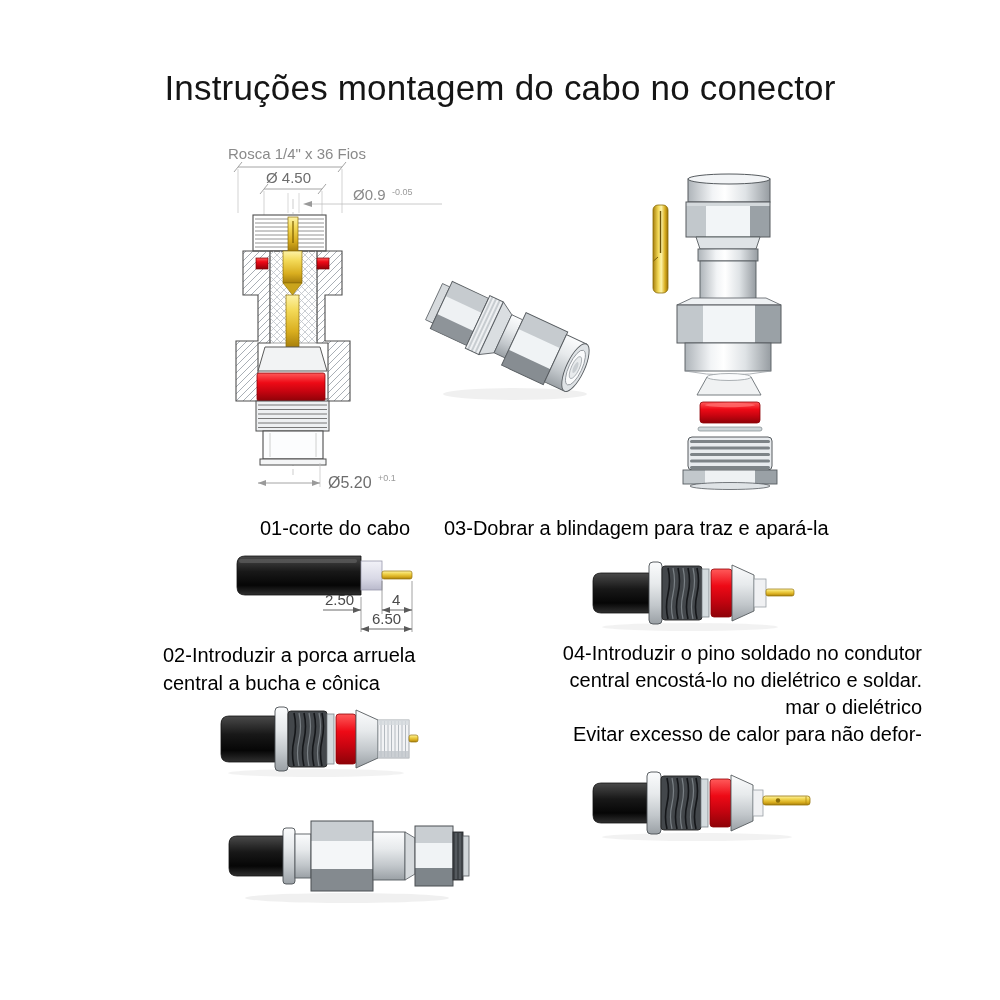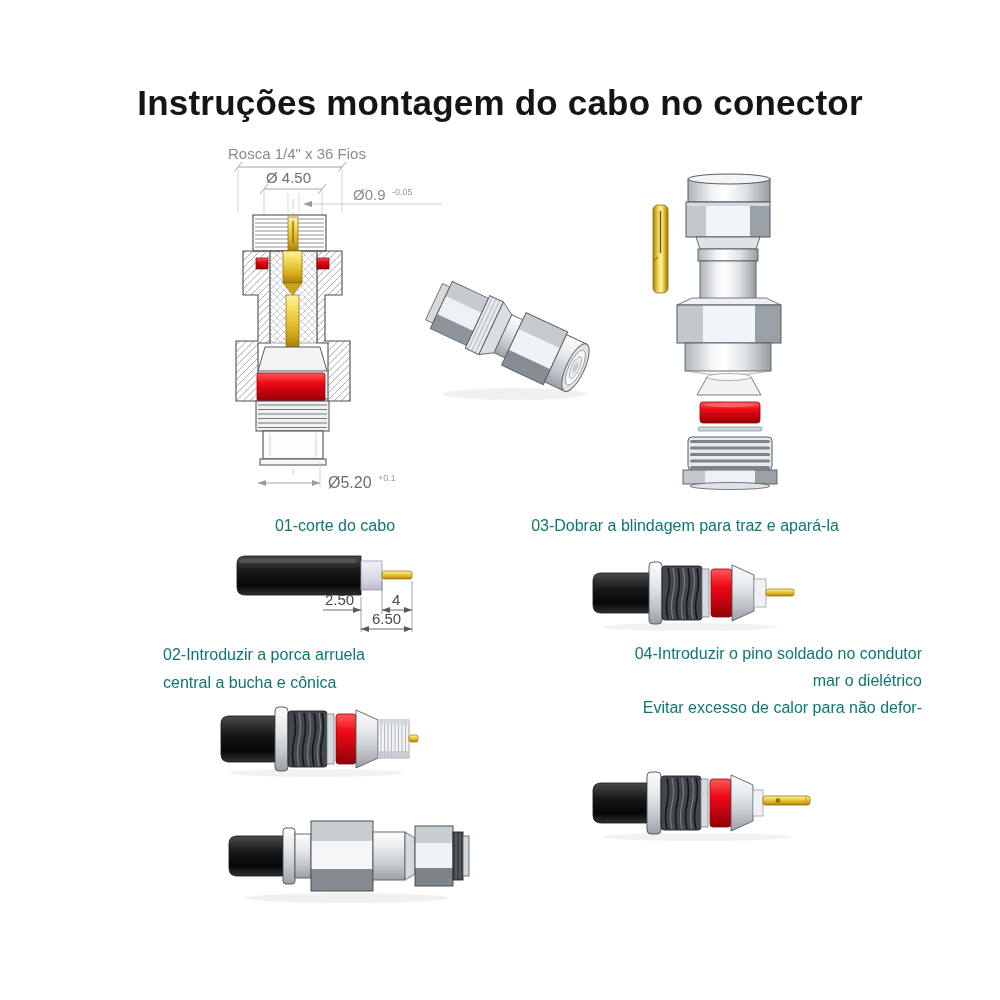--- a/index.html
+++ b/index.html
@@ -2,27 +2,27 @@
 <html><head>
 <meta charset="utf-8">
 <style>
   html,body{margin:0;padding:0;background:#fff;}
   .page{
     position:relative;width:1000px;height:1000px;background:#ffffff;
     font-family:"Liberation Sans",sans-serif;overflow:hidden;
   }
   .abs{position:absolute;}
   .title{
-    left:0;top:83px;width:1000px;text-align:center;
-    font-size:35px;color:#151515;letter-spacing:0.2px;font-weight:700;
+    left:0;top:68px;width:1000px;text-align:center;
+    font-size:35px;color:#151515;letter-spacing:0.2px;font-weight:400;
   }
-  .step-label{font-size:16px;color:#0f766e;}
+  .step-label{font-size:20px;color:#000000;}
   .step-label .ln{white-space:nowrap;}
   .lbl-01{left:190px;top:517px;width:290px;text-align:center;}
-  .lbl-03{left:470px;top:517px;width:430px;text-align:center;}
+  .lbl-03{left:444px;top:517px;width:430px;}
   .lbl-02{left:163px;top:641px;width:332px;text-align:left;line-height:28px;}
   .lbl-04{left:517px;top:640px;width:405px;text-align:right;line-height:27px;}
   .lbl-04 .ln+.ln{padding-left:8px;}
   .lbl-05{left:115px;top:776px;width:430px;text-align:center;}
   svg{display:block;}
   .t-dim{font-family:"Liberation Sans",sans-serif;font-size:15px;fill:#6d6d6d;}
   .t-light{fill:#8a8a8a;}
   .t-tol{font-family:"Liberation Sans",sans-serif;font-size:9px;fill:#9a9a9a;}
   .t-cdim{font-family:"Liberation Sans",sans-serif;font-size:15px;fill:#4a4a4a;}
 </style>
@@ -316,20 +316,21 @@
         <path d="M168,27 V63 M171.5,27 V63 M175,27 V63 M178.5,27 V63 M182,27 V63 M185.5,27 V63 M189,27 V63 M192.5,27 V63" stroke="#b4bac0" stroke-width="1" fill="none"></path>
         <rect x="165" y="26" width="31" height="5" fill="#d5dadd" opacity="0.8"></rect>
         <rect x="165" y="57" width="31" height="7" fill="#c0c6ca" opacity="0.8"></rect>
       </g>
       <rect x="196" y="41" width="9" height="7" rx="2" fill="url(#gGoldV)" stroke="#97740a" stroke-width="0.7"></rect>
     </svg>
   </div>
 
   <div class="abs step-label lbl-04">
     <div class="ln">04-Introduzir o pino soldado no condutor</div>
+    <div class="ln">central encostá-lo no dielétrico e soldar.</div>
     <div class="ln">mar o dielétrico</div>
     <div class="ln">Evitar excesso de calor para não defor-</div>
   </div>
   <div class="abs" style="left:585px;top:758px;width:235px;height:85px">
     <svg width="235" height="85" viewBox="0 0 235 85">
       <ellipse cx="112" cy="79" rx="95" ry="4" fill="#000000" opacity="0.05"></ellipse>
       <path d="M16,25 H62 V65 H16 Q8,65 8,57 V33 Q8,25 16,25 Z" fill="url(#gBlackV)" stroke="#111111" stroke-width="0.8"></path>
       <rect x="62" y="14" width="14" height="62" rx="4" fill="url(#gMetalV)" stroke="#4a4f53" stroke-width="0.9"></rect>
       <g>
         <rect x="76" y="18" width="40" height="54" rx="3" fill="#43474b" stroke="#222222" stroke-width="0.9"></rect>

